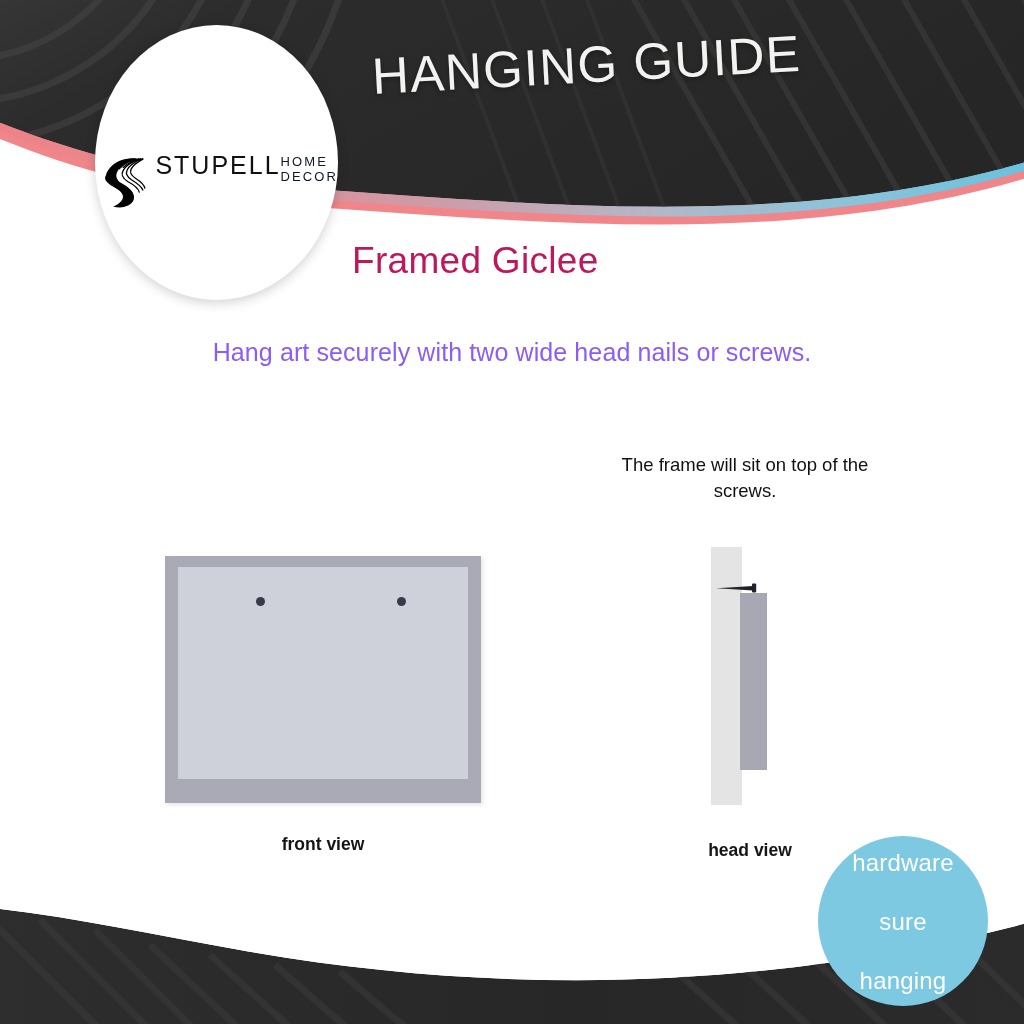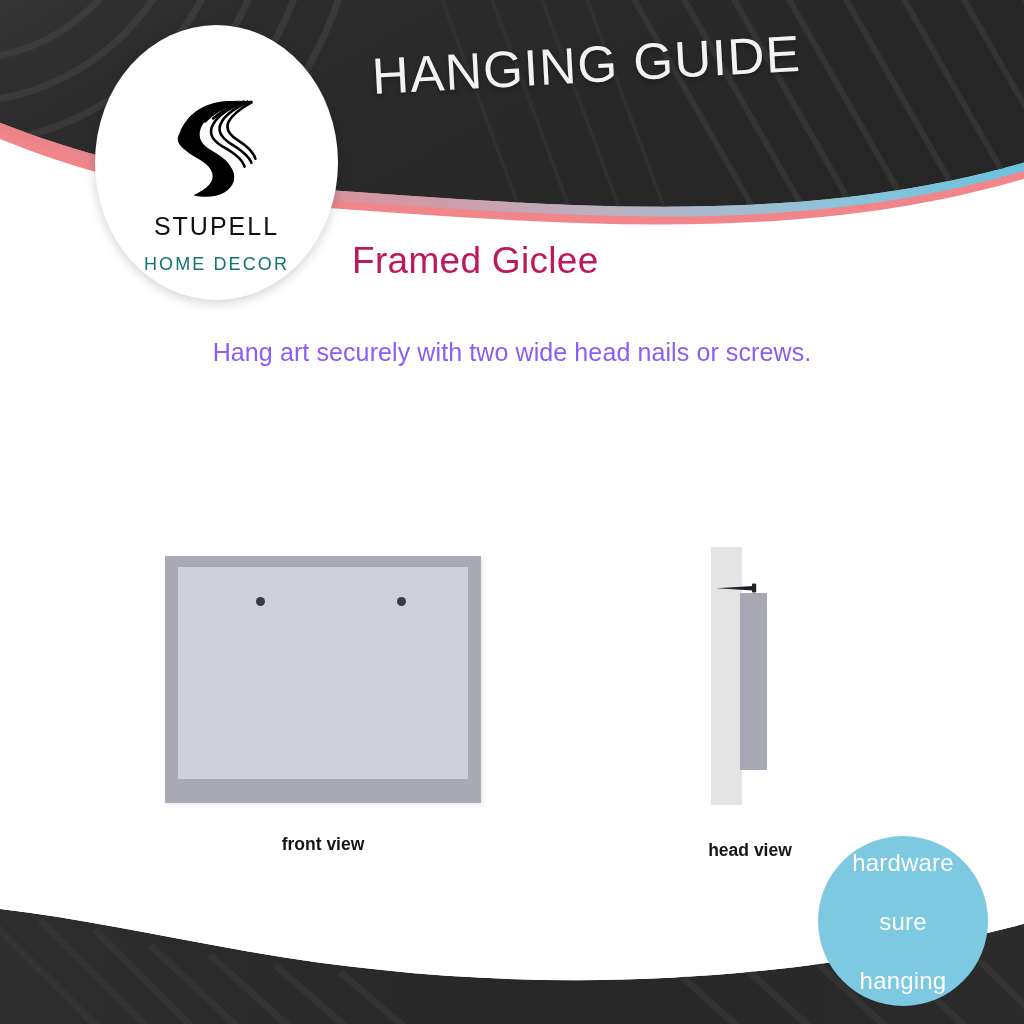--- a/index.html
+++ b/index.html
@@ -35,41 +35,41 @@
   .logo-badge {
     position: absolute;
     left: 95px;
     top: 25px;
     width: 243px;
     height: 275px;
     border-radius: 50%;
     background: #ffffff;
     box-shadow: 0 3px 12px rgba(0,0,0,0.18);
     display: flex;
-    flex-direction: column;
+    flex-direction: row;
     align-items: center;
-    justify-content: center;
+    justify-content: flex-end;
   }
   .logo-mark {
     margin-top: 38px;
     width: 118px;
     height: 118px;
   }
   .logo-word {
     margin-top: 6px;
     font-size: 25px;
     letter-spacing: 2.0px;
     color: #101010;
     font-weight: 400;
   }
   .logo-sub {
     margin-top: 13px;
-    font-size: 18px;
+    font-size: 13px;
     letter-spacing: 2.1px;
-    color: #0f766e;
+    color: #0f172a;
     font-weight: 400;
   }
 
   
   .header-title {
     position: absolute;
     left: 372px;
     top: 47px;
     font-size: 51px;
     font-weight: 400;
@@ -342,20 +342,21 @@
 
 
   <div class="front-view">
     <div class="front-view-inner">
       <div class="screw-dot left"></div>
       <div class="screw-dot right"></div>
     </div>
   </div>
   <div class="front-caption">front view</div>
 
+  <div class="col-right-note">The frame will sit on top of the screws.</div>
 
   <div class="side-view">
     <div class="side-wall"></div>
     <div class="side-frame"></div>
     <svg class="nail" viewBox="0 0 48 10">
       <path d="M1,5.2 L38,3.0 L38,7.4 Z" fill="url(#nailGrad)"></path>
       <rect x="37" y="0.6" width="4.2" height="8.8" rx="1" fill="#22222c"></rect>
     </svg>
   </div>
   <div class="side-caption">head view</div>

